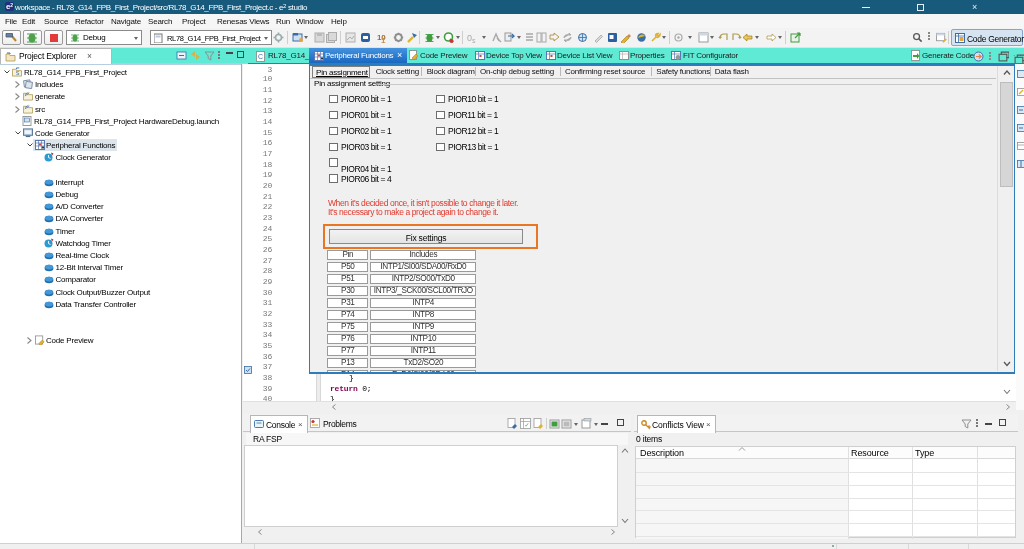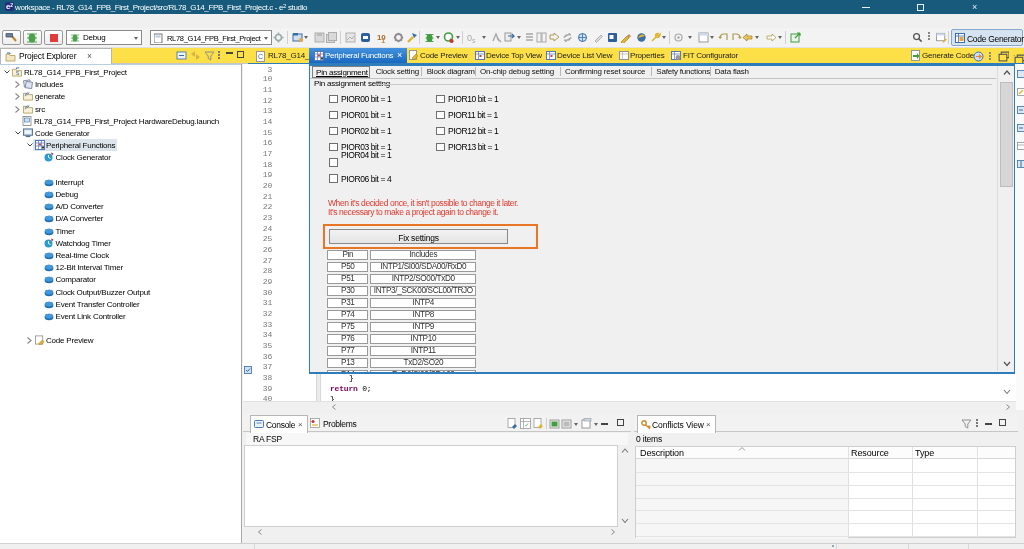--- a/index.html
+++ b/index.html
@@ -20,21 +20,21 @@
 
 #toolbar { position:absolute; left:0; top:28px; width:1024px; height:20px; background:#f3f3f3; border-bottom:1px solid #e2e2e2; }
 .tbtn { position:absolute; top:2px; width:19px; height:15px; border:1px solid #9a9a9a; background:linear-gradient(#fdfdfd,#eee); border-radius:2px; }
 .combo { position:absolute; top:2px; height:15px; border:1px solid #8a8a8a; background:#fff; font-size:8px; overflow:hidden; white-space:nowrap; }
 .combo .ar { position:absolute; right:3px; top:6px; width:0; height:0; border-left:2.5px solid transparent; border-right:2.5px solid transparent; border-top:3px solid #666; }
 .ticon { position:absolute; top:4px; width:11px; height:11px; }
 .tsep { position:absolute; top:3px; width:1px; height:13px; background:#cfcfcf; }
 .dar { position:absolute; top:8px; width:0; height:0; border-left:2.5px solid transparent; border-right:2.5px solid transparent; border-top:3.5px solid #666; }
 
 
-.tabrow { position:absolute; height:16px; background:#fde047; }
+.tabrow { position:absolute; height:16px; background:#5eead4; }
 .vtab { position:absolute; top:0; height:16px; background:#fff; border:1px solid #b6b6b6; border-bottom:none; font-size:8.5px; letter-spacing:-0.2px; white-space:nowrap; }
 .etab { position:absolute; top:0; height:16px; font-size:8px; letter-spacing:-0.2px; color:#1c1c1c; white-space:nowrap; }
 
 
 #explorer { position:absolute; left:0; top:64px; width:241px; height:479px; background:#fff; border-top:1px solid #b9cfe0; }
 .trow { position:absolute; left:0; width:241px; height:12.2px; font-size:8px; letter-spacing:-0.2px; white-space:nowrap; }
 .trow .lbl { position:absolute; top:2px; }
 .chev { position:absolute; top:3px; width:7px; height:7px; color:#4c607a; font-size:8px; }
 .ticn { position:absolute; top:1px; width:10px; height:10px; }
 
@@ -64,20 +64,33 @@
     <span class="ttext">workspace - RL78_G14_FPB_First_Project/src/RL78_G14_FPB_First_Project.c - e<span style="font-size:6px;vertical-align:2px">2</span> studio</span>
     <div class="wbtn" style="left:860px">
         <div style="position:absolute;left:2px;top:7px;width:8px;height:1px;background:#e8eef2"></div>
       </div>
     <div class="wbtn" style="left:915px">
         <div style="position:absolute;left:2px;top:3.5px;width:7px;height:7px;border:1px solid #e8eef2"></div>
       </div>
     <div class="wbtn" style="left:970px;font-size:9px;">
         <span style="position:absolute;left:2px;top:2px;color:#e8eef2">×</span>
       </div>
+  </div>
+  <div id="menubar">
+    <span style="left:5px">File</span>
+    <span style="left:22px">Edit</span>
+    <span style="left:44px">Source</span>
+    <span style="left:75px">Refactor</span>
+    <span style="left:111px">Navigate</span>
+    <span style="left:148px">Search</span>
+    <span style="left:182px">Project</span>
+    <span style="left:217px">Renesas Views</span>
+    <span style="left:276px">Run</span>
+    <span style="left:296px">Window</span>
+    <span style="left:331px">Help</span>
   </div>
   <div id="toolbar">
     <div class="tbtn" style="left:2px"><svg width="17" height="13" viewBox="0 0 17 13">
           <path d="M8 4 L13 10" stroke="#b8862c" stroke-width="2" fill="none"></path>
           <path d="M3 2.5 L9.5 2.5 L9.5 6 L3 6 Z" fill="#6b7f9b" stroke="#44596f" stroke-width="0.8"></path>
         </svg></div>
     <div class="tbtn" style="left:23px"><svg width="17" height="13" viewBox="0 0 17 13">
           <ellipse cx="8" cy="7" rx="3.5" ry="4.5" fill="#4ea24e"></ellipse>
           <path d="M3 3 L13 3 M3 7 L13 7 M3 11 L13 11" stroke="#4ea24e" stroke-width="1" fill="none"></path>
         </svg></div>
@@ -437,28 +450,21 @@
           <ellipse cx="4.5" cy="4" rx="4" ry="3" fill="#1e6fb0"></ellipse>
           <ellipse cx="4.5" cy="3.2" rx="3.6" ry="2.2" fill="#4598d8"></ellipse>
         </svg>
       <span class="lbl" style="left:55.5px">Clock Output/Buzzer Output</span>
     </div>
     <div class="trow" style="top:232.8px">
       <svg class="ticn" style="left:44px;top:2px" width="9" height="8" viewBox="0 0 9 8">
           <ellipse cx="4.5" cy="4" rx="4" ry="3" fill="#1e6fb0"></ellipse>
           <ellipse cx="4.5" cy="3.2" rx="3.6" ry="2.2" fill="#4598d8"></ellipse>
         </svg>
-      <span class="lbl" style="left:55.5px">Event Transfer Controller</span>
-    </div>
-    <div class="trow" style="top:245px">
-      <svg class="ticn" style="left:44px;top:2px" width="9" height="8" viewBox="0 0 9 8">
-          <ellipse cx="4.5" cy="4" rx="4" ry="3" fill="#1e6fb0"></ellipse>
-          <ellipse cx="4.5" cy="3.2" rx="3.6" ry="2.2" fill="#4598d8"></ellipse>
-        </svg>
-      <span class="lbl" style="left:55.5px">Event Link Controller</span>
+      <span class="lbl" style="left:55.5px">Data Transfer Controller</span>
     </div>
     <div class="trow" style="top:269.4px">
       <svg class="chev" style="left:26px">
           <path d="M1.5 0.5 L5 3.5 L1.5 6.5" stroke="#888" stroke-width="1.1" fill="none"></path>
         </svg>
       <svg class="ticn" style="left:35px" width="11" height="10" viewBox="0 0 11 10">
           <rect x="0.5" y="0.5" width="8" height="9" fill="#fff" stroke="#8f8f8f" stroke-width="0.9"></rect>
           <path d="M4 9 L8 5 L10 7 L6 11 Z" fill="#e0b32e" stroke="#a07820" stroke-width="0.5"></path>
         </svg>
       <span class="lbl" style="left:46px">Code Preview</span>
@@ -620,35 +626,35 @@
     <div style="position:absolute;left:68px;top:17.5px;width:614px;height:1px;background:#c8c8c8"></div>
     <div class="cb" style="left:19px;top:28.8px"></div>
       <span class="cbl" style="left:31px;top:28px">PIOR00 bit = 1</span>
     <div class="cb" style="left:19px;top:44.8px"></div>
       <span class="cbl" style="left:31px;top:44px">PIOR01 bit = 1</span>
     <div class="cb" style="left:19px;top:60.7px"></div>
       <span class="cbl" style="left:31px;top:60px">PIOR02 bit = 1</span>
     <div class="cb" style="left:19px;top:76.6px"></div>
       <span class="cbl" style="left:31px;top:76px">PIOR03 bit = 1</span>
     <div class="cb" style="left:19px;top:92.4px"></div>
-      <span class="cbl" style="left:31px;top:84px">PIOR04 bit = 1</span>
+      <span class="cbl" style="left:31px;top:98px">PIOR04 bit = 1</span>
     <div class="cb" style="left:19px;top:108.3px"></div>
       <span class="cbl" style="left:31px;top:108px">PIOR06 bit = 4</span>
     <div class="cb" style="left:126px;top:28.8px"></div>
       <span class="cbl" style="left:138px;top:28px">PIOR10 bit = 1</span>
     <div class="cb" style="left:126px;top:44.8px"></div>
       <span class="cbl" style="left:138px;top:44px">PIOR11 bit = 1</span>
     <div class="cb" style="left:126px;top:60.7px"></div>
       <span class="cbl" style="left:138px;top:60px">PIOR12 bit = 1</span>
     <div class="cb" style="left:126px;top:76.6px"></div>
       <span class="cbl" style="left:138px;top:76px">PIOR13 bit = 1</span>
     <div style="position:absolute;left:18px;top:131.5px;color:#e0392e;font-size:8.5px;letter-spacing:-0.4px;white-space:nowrap">When it's decided once, it isn't possible to change it later.</div>
     <div style="position:absolute;left:18px;top:141px;color:#e0392e;font-size:8.5px;letter-spacing:-0.4px;white-space:nowrap">It's necessary to make a project again to change it.</div>
     <div style="position:absolute;left:13px;top:158px;width:215px;height:25px;border:2px solid #e87624"></div>
-    <div style="position:absolute;left:19px;top:163px;width:179px;height:15px;border:1px solid #8a8a8a;background:linear-gradient(#f2f2f2,#e4e4e4)">
+    <div style="position:absolute;left:19px;top:163px;width:194px;height:15px;border:1px solid #8a8a8a;background:linear-gradient(#f2f2f2,#e4e4e4)">
       <span style="position:absolute;left:0;top:3px;width:100%;text-align:center;font-size:8.5px;letter-spacing:-0.2px">Fix settings</span>
     </div>
     <table style="position:absolute;left:15.3px;top:181.5px;border-collapse:separate;border-spacing:2px;font-size:8.5px;letter-spacing:-0.35px;color:#333;">
       <tbody>
           <tr>
             <td style="width:41px">Pin</td>
             <td style="width:106px">Includes</td>
           </tr>
       <tr>
             <td>P50</td>

